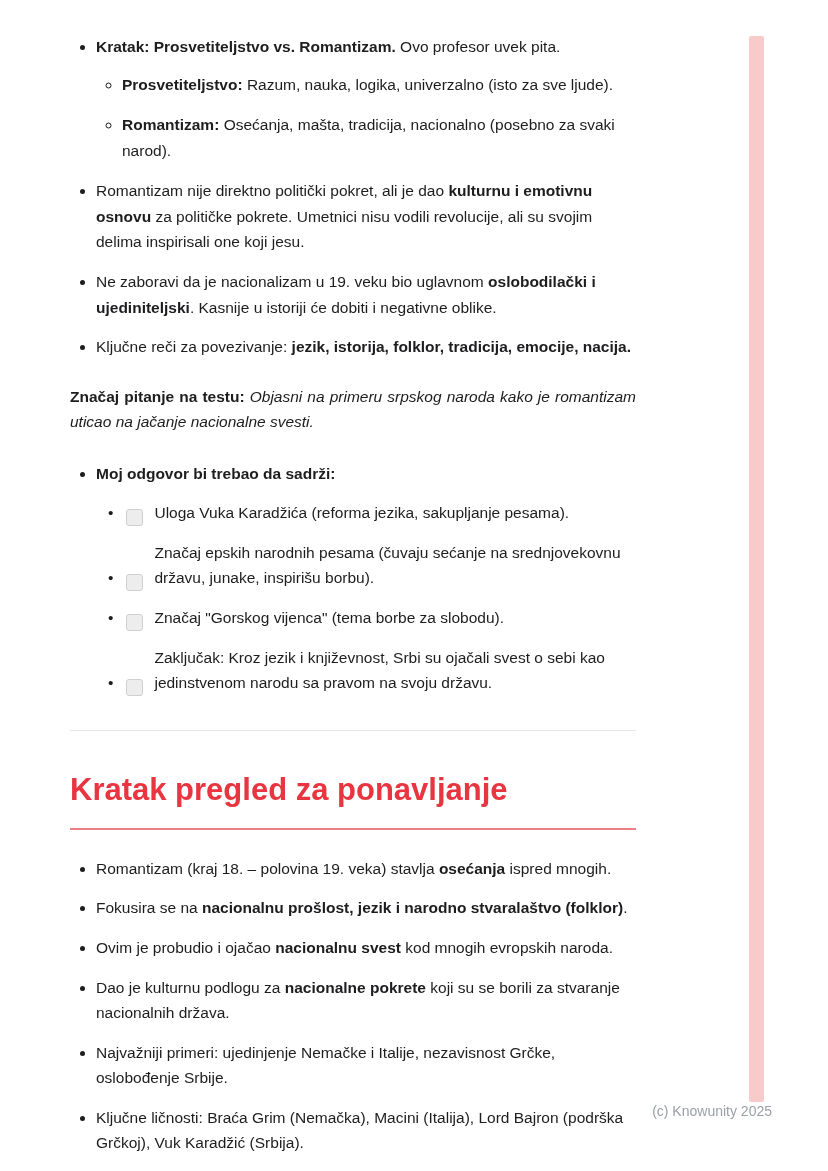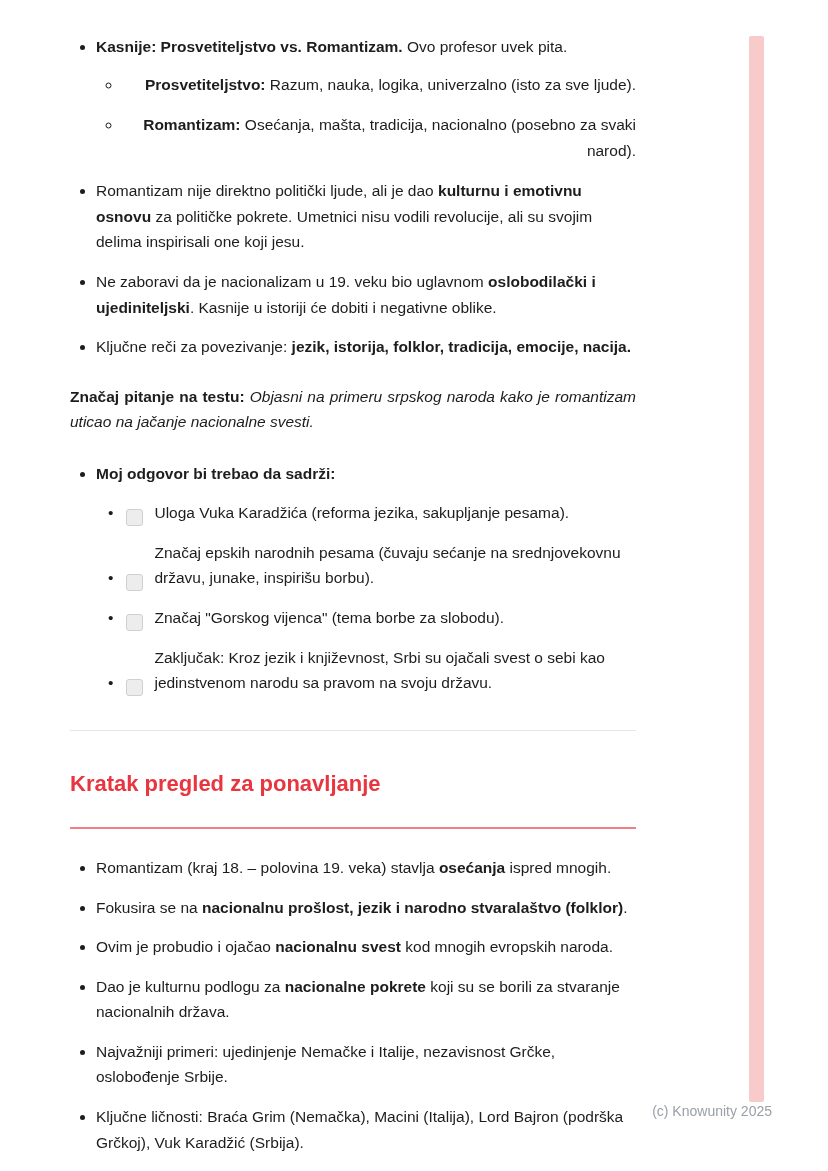--- a/index.html
+++ b/index.html
@@ -27,21 +27,20 @@
     margin: 0;
     padding: 0 0 0 26px;
     list-style: disc;
   }
   ul.top-list > li { margin: 0 0 14px 0; }
 
   ul.circle-list {
     margin: 12px 0 4px 0;
     padding: 0 0 0 26px;
     list-style: circle;
-    text-align: right;
   }
   ul.circle-list > li { margin: 0 0 15px 0; }
 
   .question {
     margin: 24px 0 26px 0;
     text-align: justify;
   }
 
   ul.check-list {
     margin: 14px 0 4px 0;
@@ -71,22 +70,22 @@
   .check-text { flex: 1 1 auto; }
 
   hr.divider {
     border: none;
     border-top: 1px solid #e7e7e7;
     margin: 34px 0 0 0;
   }
 
   h1.summary-heading {
     margin: 40px 0 26px 0;
-    padding: 0 0 30px 0;
-    font-size: 22px;
+    padding: 0 0 20px 0;
+    font-size: 31px;
     line-height: 1.2;
     color: var(--accent, #e8353f);
     border-bottom: 2px solid var(--accent-light, #ef8087);
   }
 
   .footer {
     position: absolute;
     top: 1100px;
     right: 56px;
     font-size: 14px;
@@ -105,32 +104,32 @@
 </head>
 <body>
 
 <div class="page">
   <div class="edge-bar"></div>
 
   <div class="content">
 
     <ul class="top-list">
       <li>
-        <span class="b">Kasnije: Prosvetiteljstvo vs. Romantizam.</span><span> Ovo profesor uvek pita.</span>
+        <span class="b">Kratak: Prosvetiteljstvo vs. Romantizam.</span><span> Ovo profesor uvek pita.</span>
         <ul class="circle-list">
           <li>
             <span class="b">Prosvetiteljstvo:</span><span> Razum, nauka, logika, univerzalno (isto za sve ljude).</span>
           </li>
           <li>
             <span class="b">Romantizam:</span><span> Osećanja, mašta, tradicija, nacionalno (posebno za svaki narod).</span>
           </li>
         </ul>
       </li>
       <li>
-        <span>Romantizam nije direktno politički ljude, ali je dao </span><span class="b">kulturnu i emotivnu osnovu</span><span> za političke pokrete. Umetnici nisu vodili revolucije, ali su svojim delima inspirisali one koji jesu.</span>
+        <span>Romantizam nije direktno politički pokret, ali je dao </span><span class="b">kulturnu i emotivnu osnovu</span><span> za političke pokrete. Umetnici nisu vodili revolucije, ali su svojim delima inspirisali one koji jesu.</span>
       </li>
       <li>
         <span>Ne zaboravi da je nacionalizam u 19. veku bio uglavnom </span><span class="b">oslobodilački i ujediniteljski</span><span>. Kasnije u istoriji će dobiti i negativne oblike.</span>
       </li>
       <li>
         <span>Ključne reči za povezivanje: </span><span class="b">jezik, istorija, folklor, tradicija, emocije, nacija.</span>
       </li>
     </ul>
 
     <p class="question">

